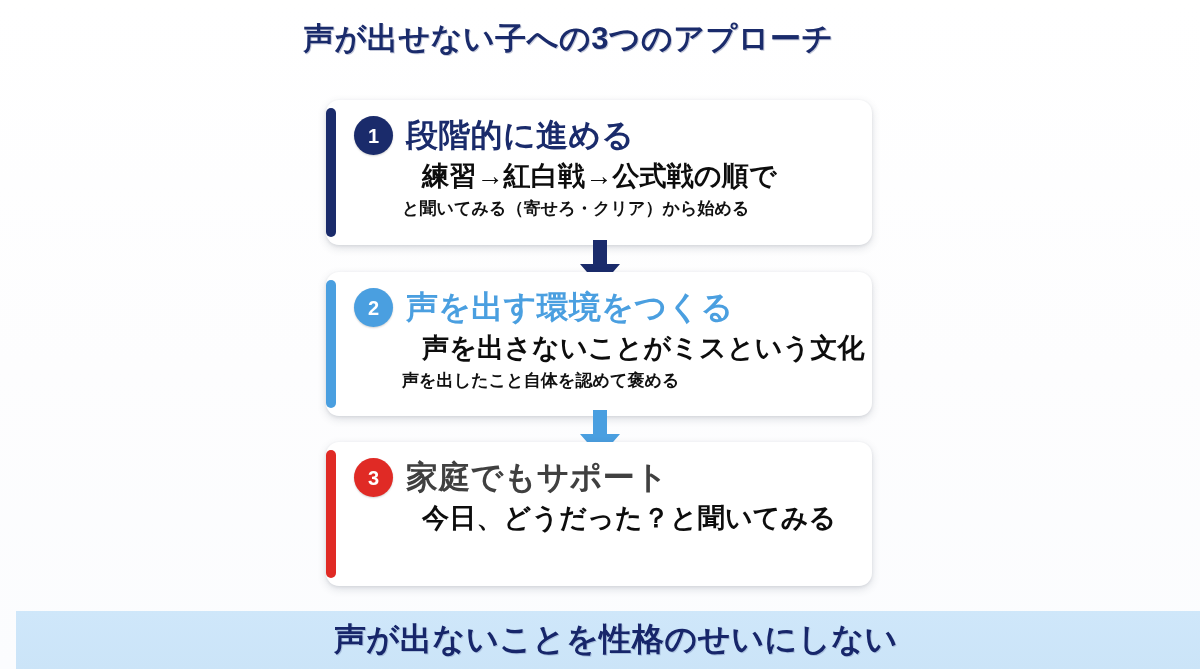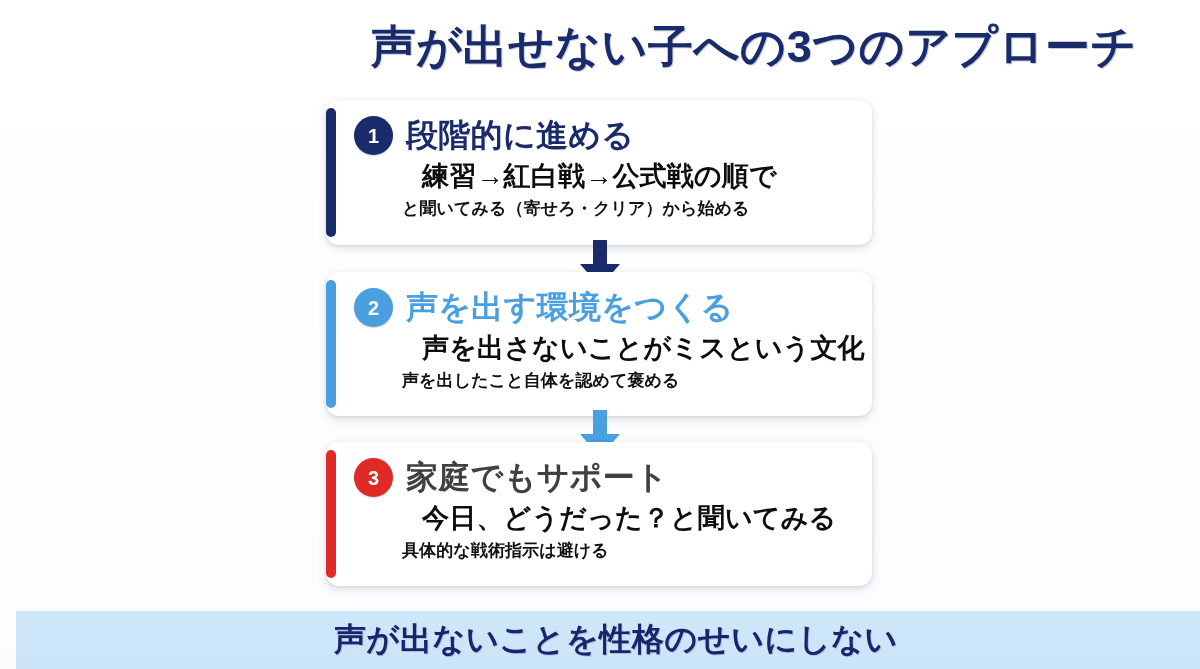--- a/index.html
+++ b/index.html
@@ -17,22 +17,22 @@
     position:absolute; inset:0;
     width:1200px; height:669px;
     background:linear-gradient(180deg,#ffffff 0%,#fdfdfe 55%,#fbfcfe 100%);
     overflow:hidden;
   }
 
   
   .title {
     position:absolute;
     top:22px; left:0; width:1137px;
-    text-align:right;
-    font-size:45px;
+    text-align:center;
+    font-size:31px;
     font-weight:bold;
     color:#1a2b6b;
     letter-spacing:0.5px;
     line-height:1.12;
     text-shadow:1px 1px 0 rgba(26,43,107,.25);
     white-space:nowrap;
   }
 
   
   .card {
@@ -194,21 +194,20 @@
   </div>
 
   <div class="card card-3">
     <div class="accent-bar"></div>
     <div class="card-inner">
       <div class="head-row">
         <div class="badge">3</div>
         <div class="card-heading">家庭でもサポート</div>
       </div>
       <div class="card-subtitle">今日、どうだった？と聞いてみる</div>
-      <div class="card-caption">具体的な戦術指示は避ける</div>
     </div>
   </div>
 
   <div class="footer">
     <div class="footer-text">声が出ないことを性格のせいにしない</div>
   </div>
 
 </div>
 
 </body></html>

